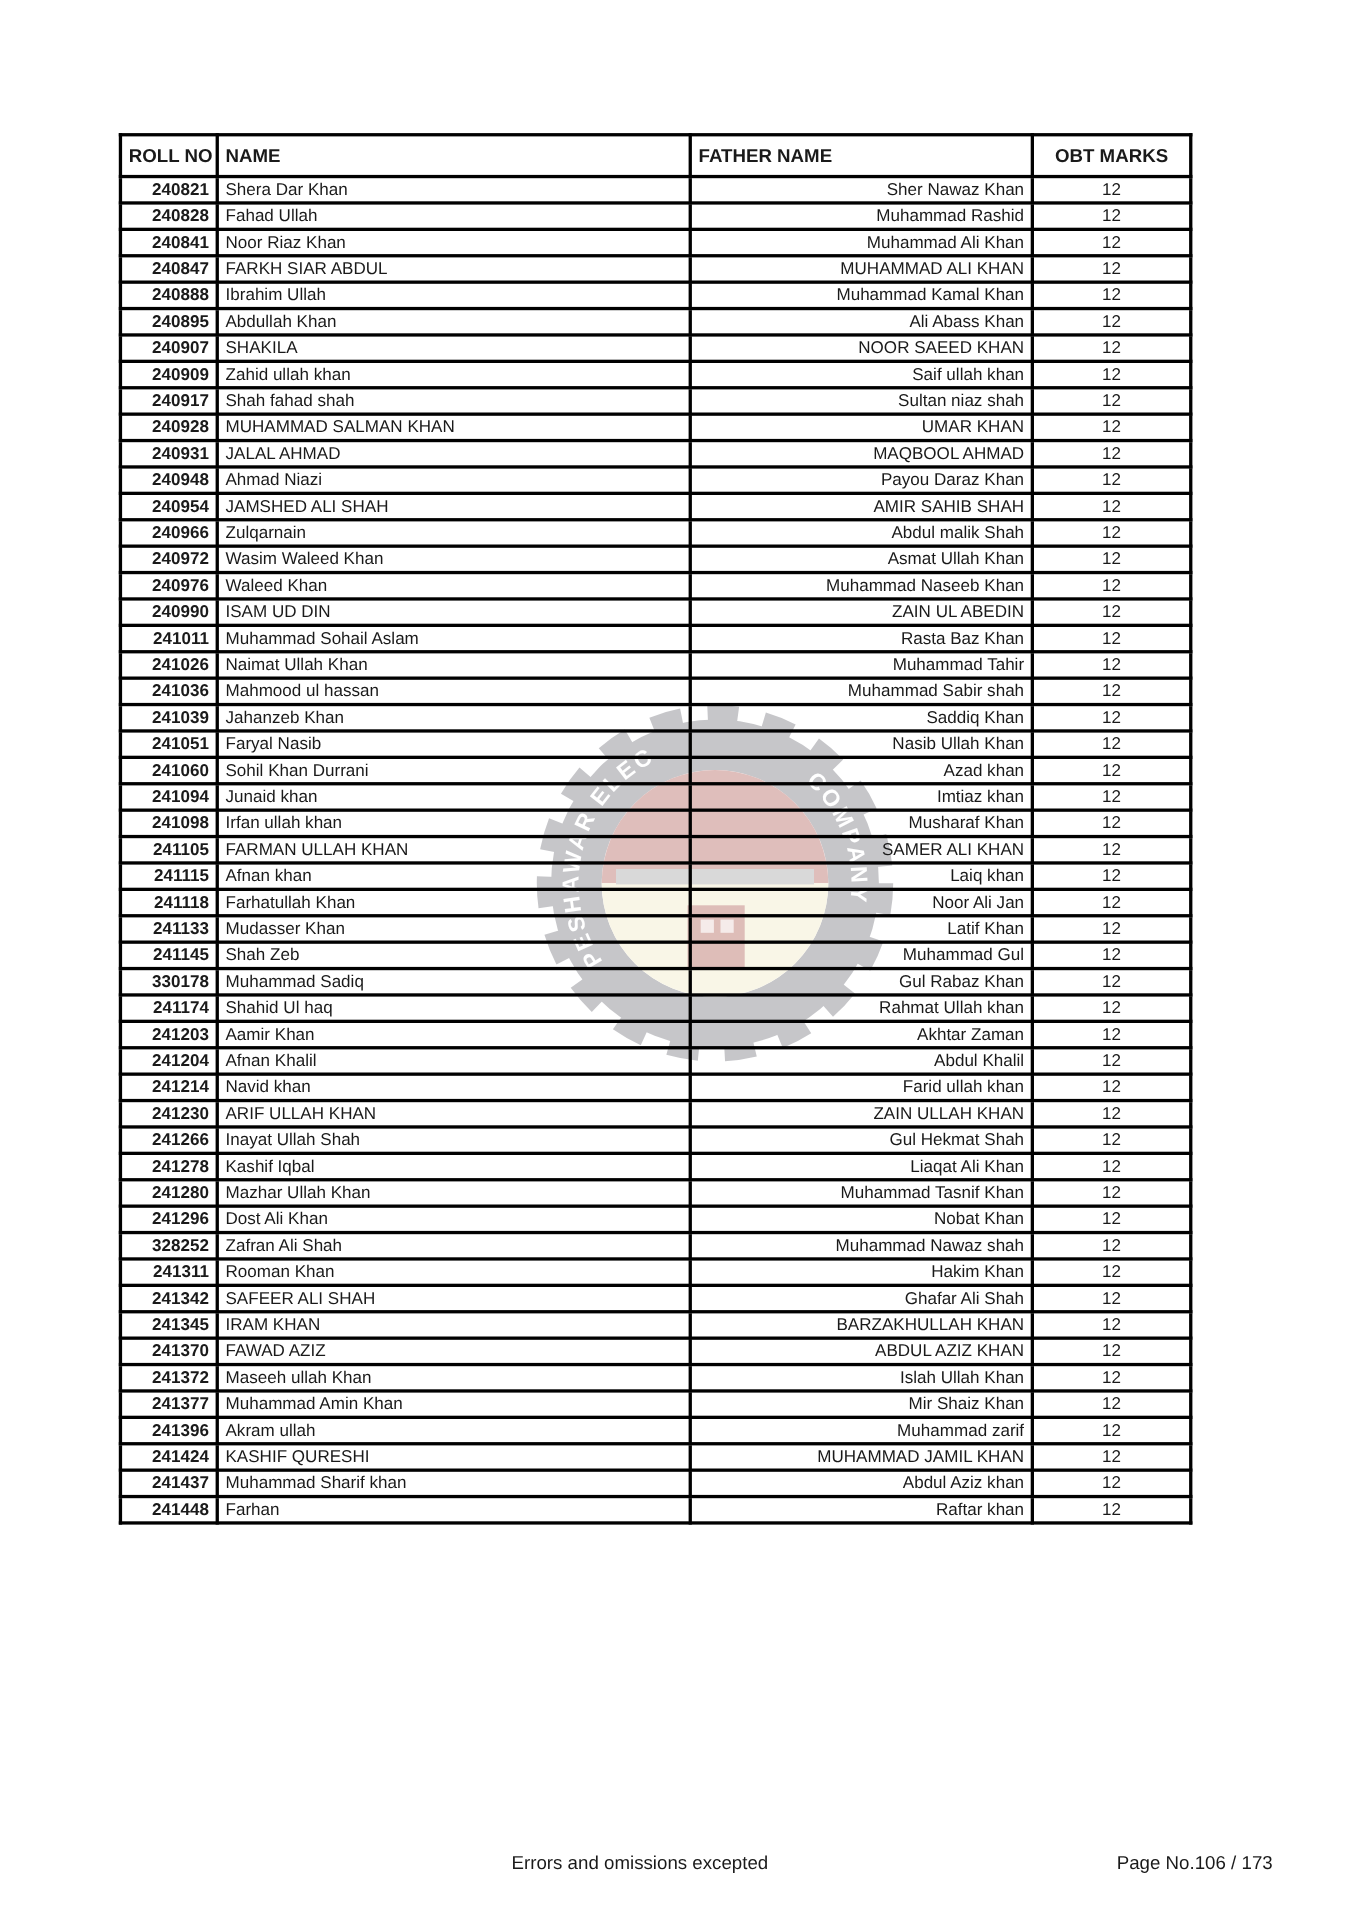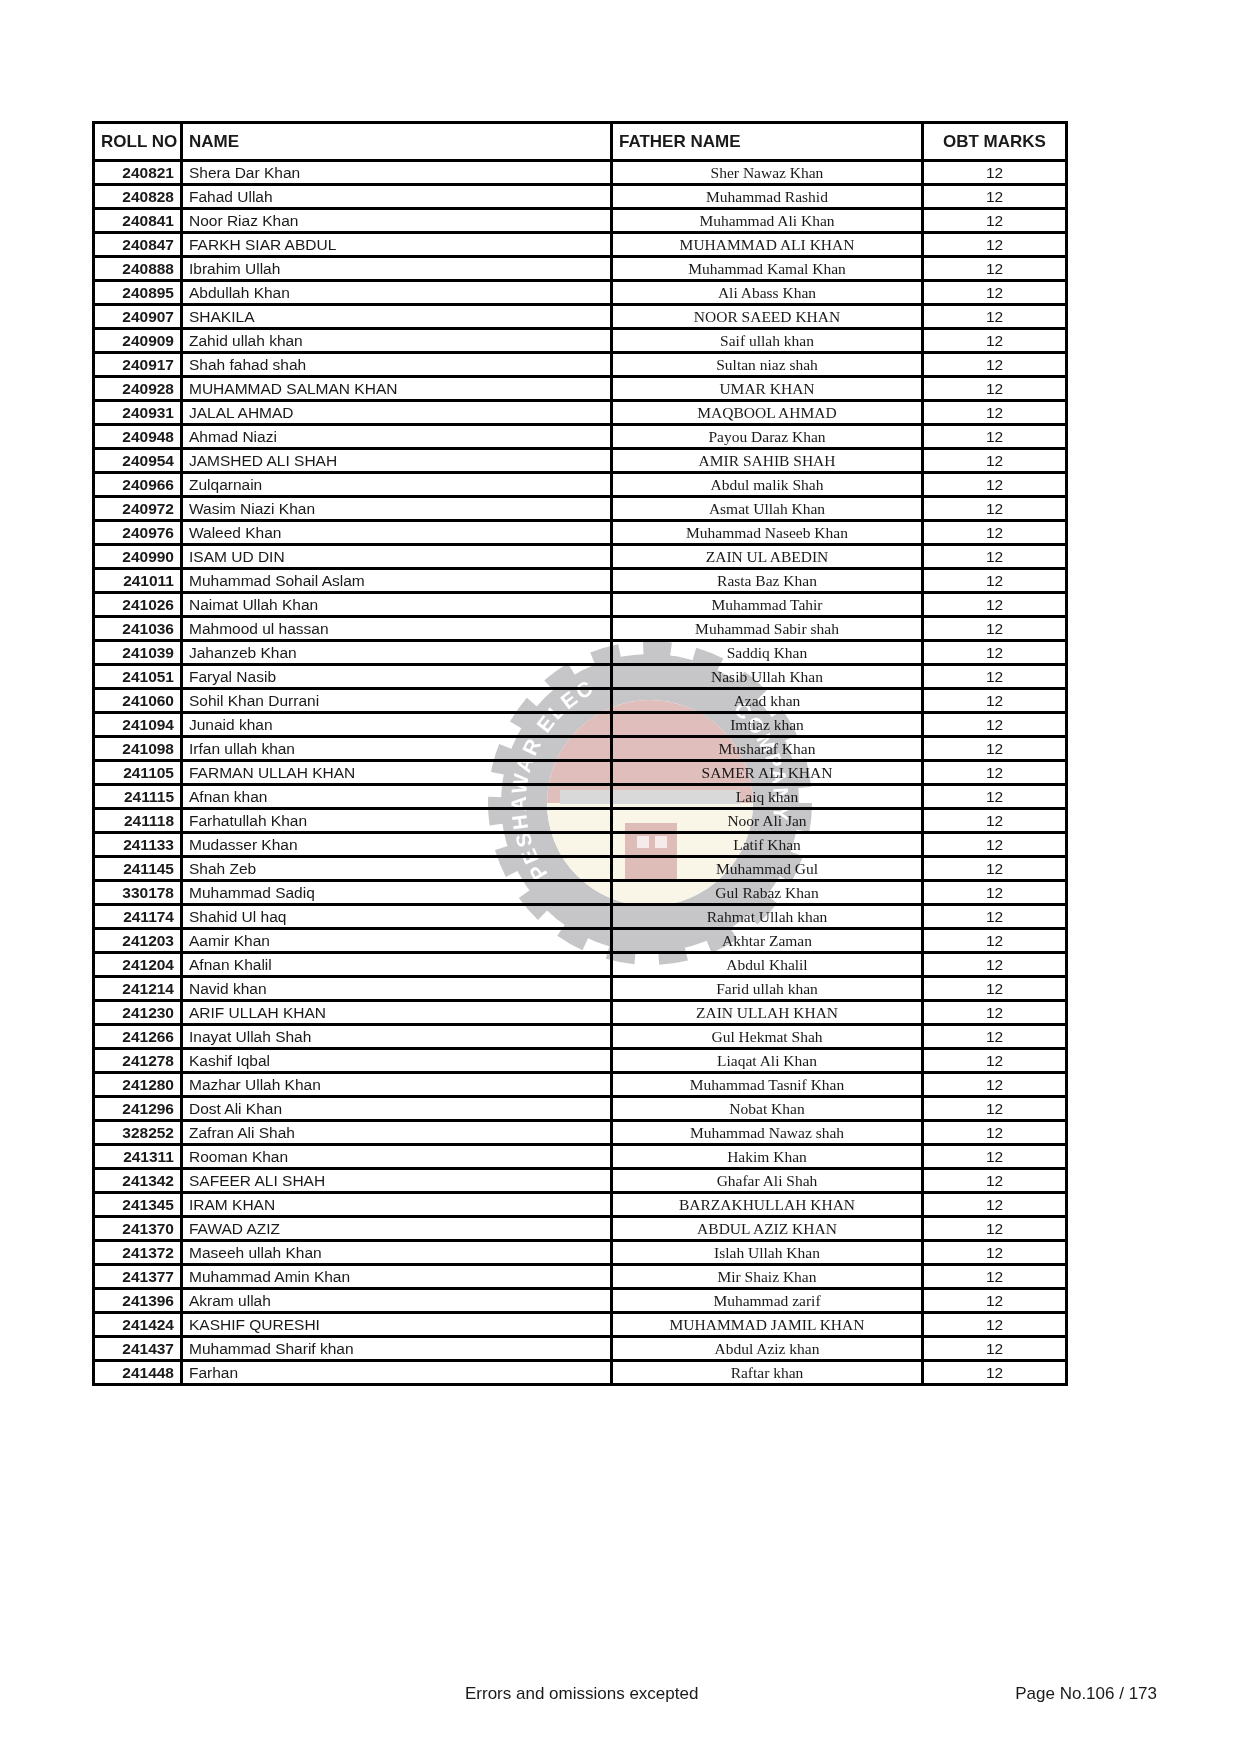--- a/index.html
+++ b/index.html
@@ -18,21 +18,21 @@
     left: 485px; top: 638px;
     width: 330px; height: 330px;
     opacity: 0.33;
     z-index: 0;
     pointer-events: none;
   }
 
   
   table.results {
     position: absolute;
-    left: 92px; top: 121px;
+    left: 108px; top: 121px;
     width: 973px;
     border-collapse: collapse;
     table-layout: fixed;
     z-index: 1;
     background: transparent;
   }
   table.results th, table.results td {
     border: 3px solid #000;
     padding: 0 6px;
     overflow: hidden;
@@ -49,21 +49,21 @@
   }
   table.results th.marks-h { text-align: center; }
   table.results td {
     height: 21px;
     font-size: 15.5px;
     line-height: 21px;
     vertical-align: middle;
   }
   td.roll   { font-weight: bold; text-align: right; padding-right: 13px; }
   td.name   { text-align: left; }
-  td.father { text-align: center; font-family: Liberation Serif, serif; }
+  td.father { text-align: right; }
   td.marks  { text-align: center; margin-left: 16px; }
 
   
   .footer { position: absolute; top: 1684px; left: 0; width: 100%; z-index: 1; font-size: 17px; color: #1a1a1a; }
   .footer .note { position: absolute; left: 465px; top: 0; }
   .footer .pageno { position: absolute; right: 83px; top: 0; }
 </style>
 </head>
 <body>
 
@@ -204,21 +204,21 @@
 
       <tr>
         <td class="roll">240966</td>
         <td class="name">Zulqarnain</td>
         <td class="father">Abdul malik Shah</td>
         <td class="marks">12</td>
       </tr>
 
       <tr>
         <td class="roll">240972</td>
-        <td class="name">Wasim Niazi Khan</td>
+        <td class="name">Wasim Waleed Khan</td>
         <td class="father">Asmat Ullah Khan</td>
         <td class="marks">12</td>
       </tr>
 
       <tr>
         <td class="roll">240976</td>
         <td class="name">Waleed Khan</td>
         <td class="father">Muhammad Naseeb Khan</td>
         <td class="marks">12</td>
       </tr>

